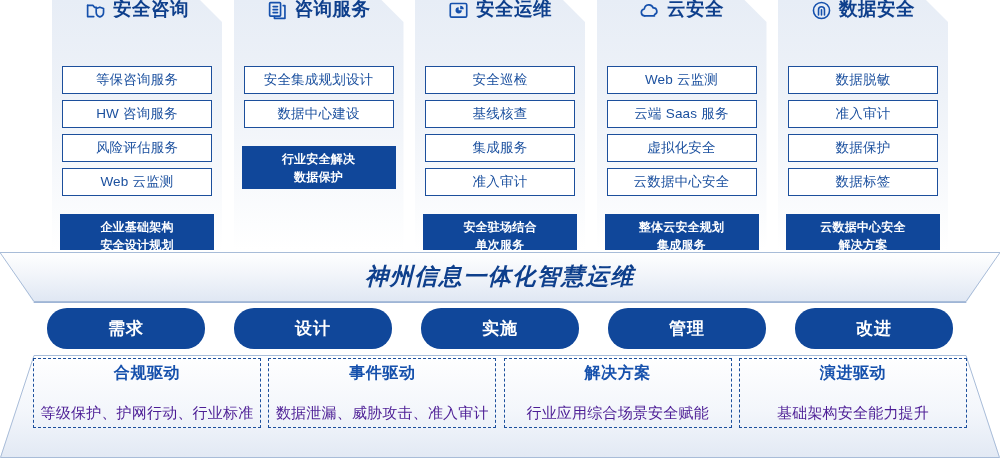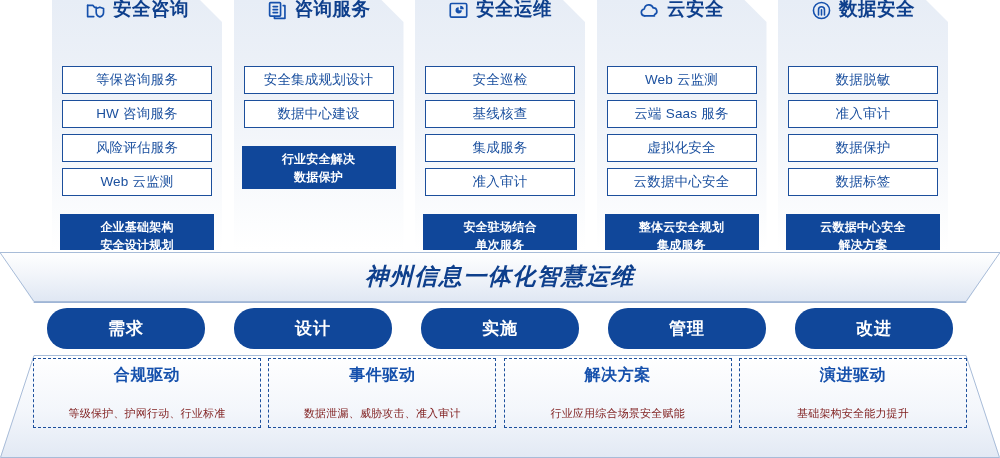--- a/index.html
+++ b/index.html
@@ -204,22 +204,22 @@
     gap: 20px;
     background: transparent;
   }
   .driver-title {
     font-size: 16px;
     font-weight: 700;
     color: #1550ac;
     letter-spacing: 0.6px;
   }
   .driver-sub {
-    font-size: 11px;
-    color: #7f1d1d;
+    font-size: 15px;
+    color: #4c1d95;
     letter-spacing: 0.2px;
     white-space: nowrap;
   }
 </style>
 </head>
 <body>
 
 <div id="stage">
 
   <div id="columns">

